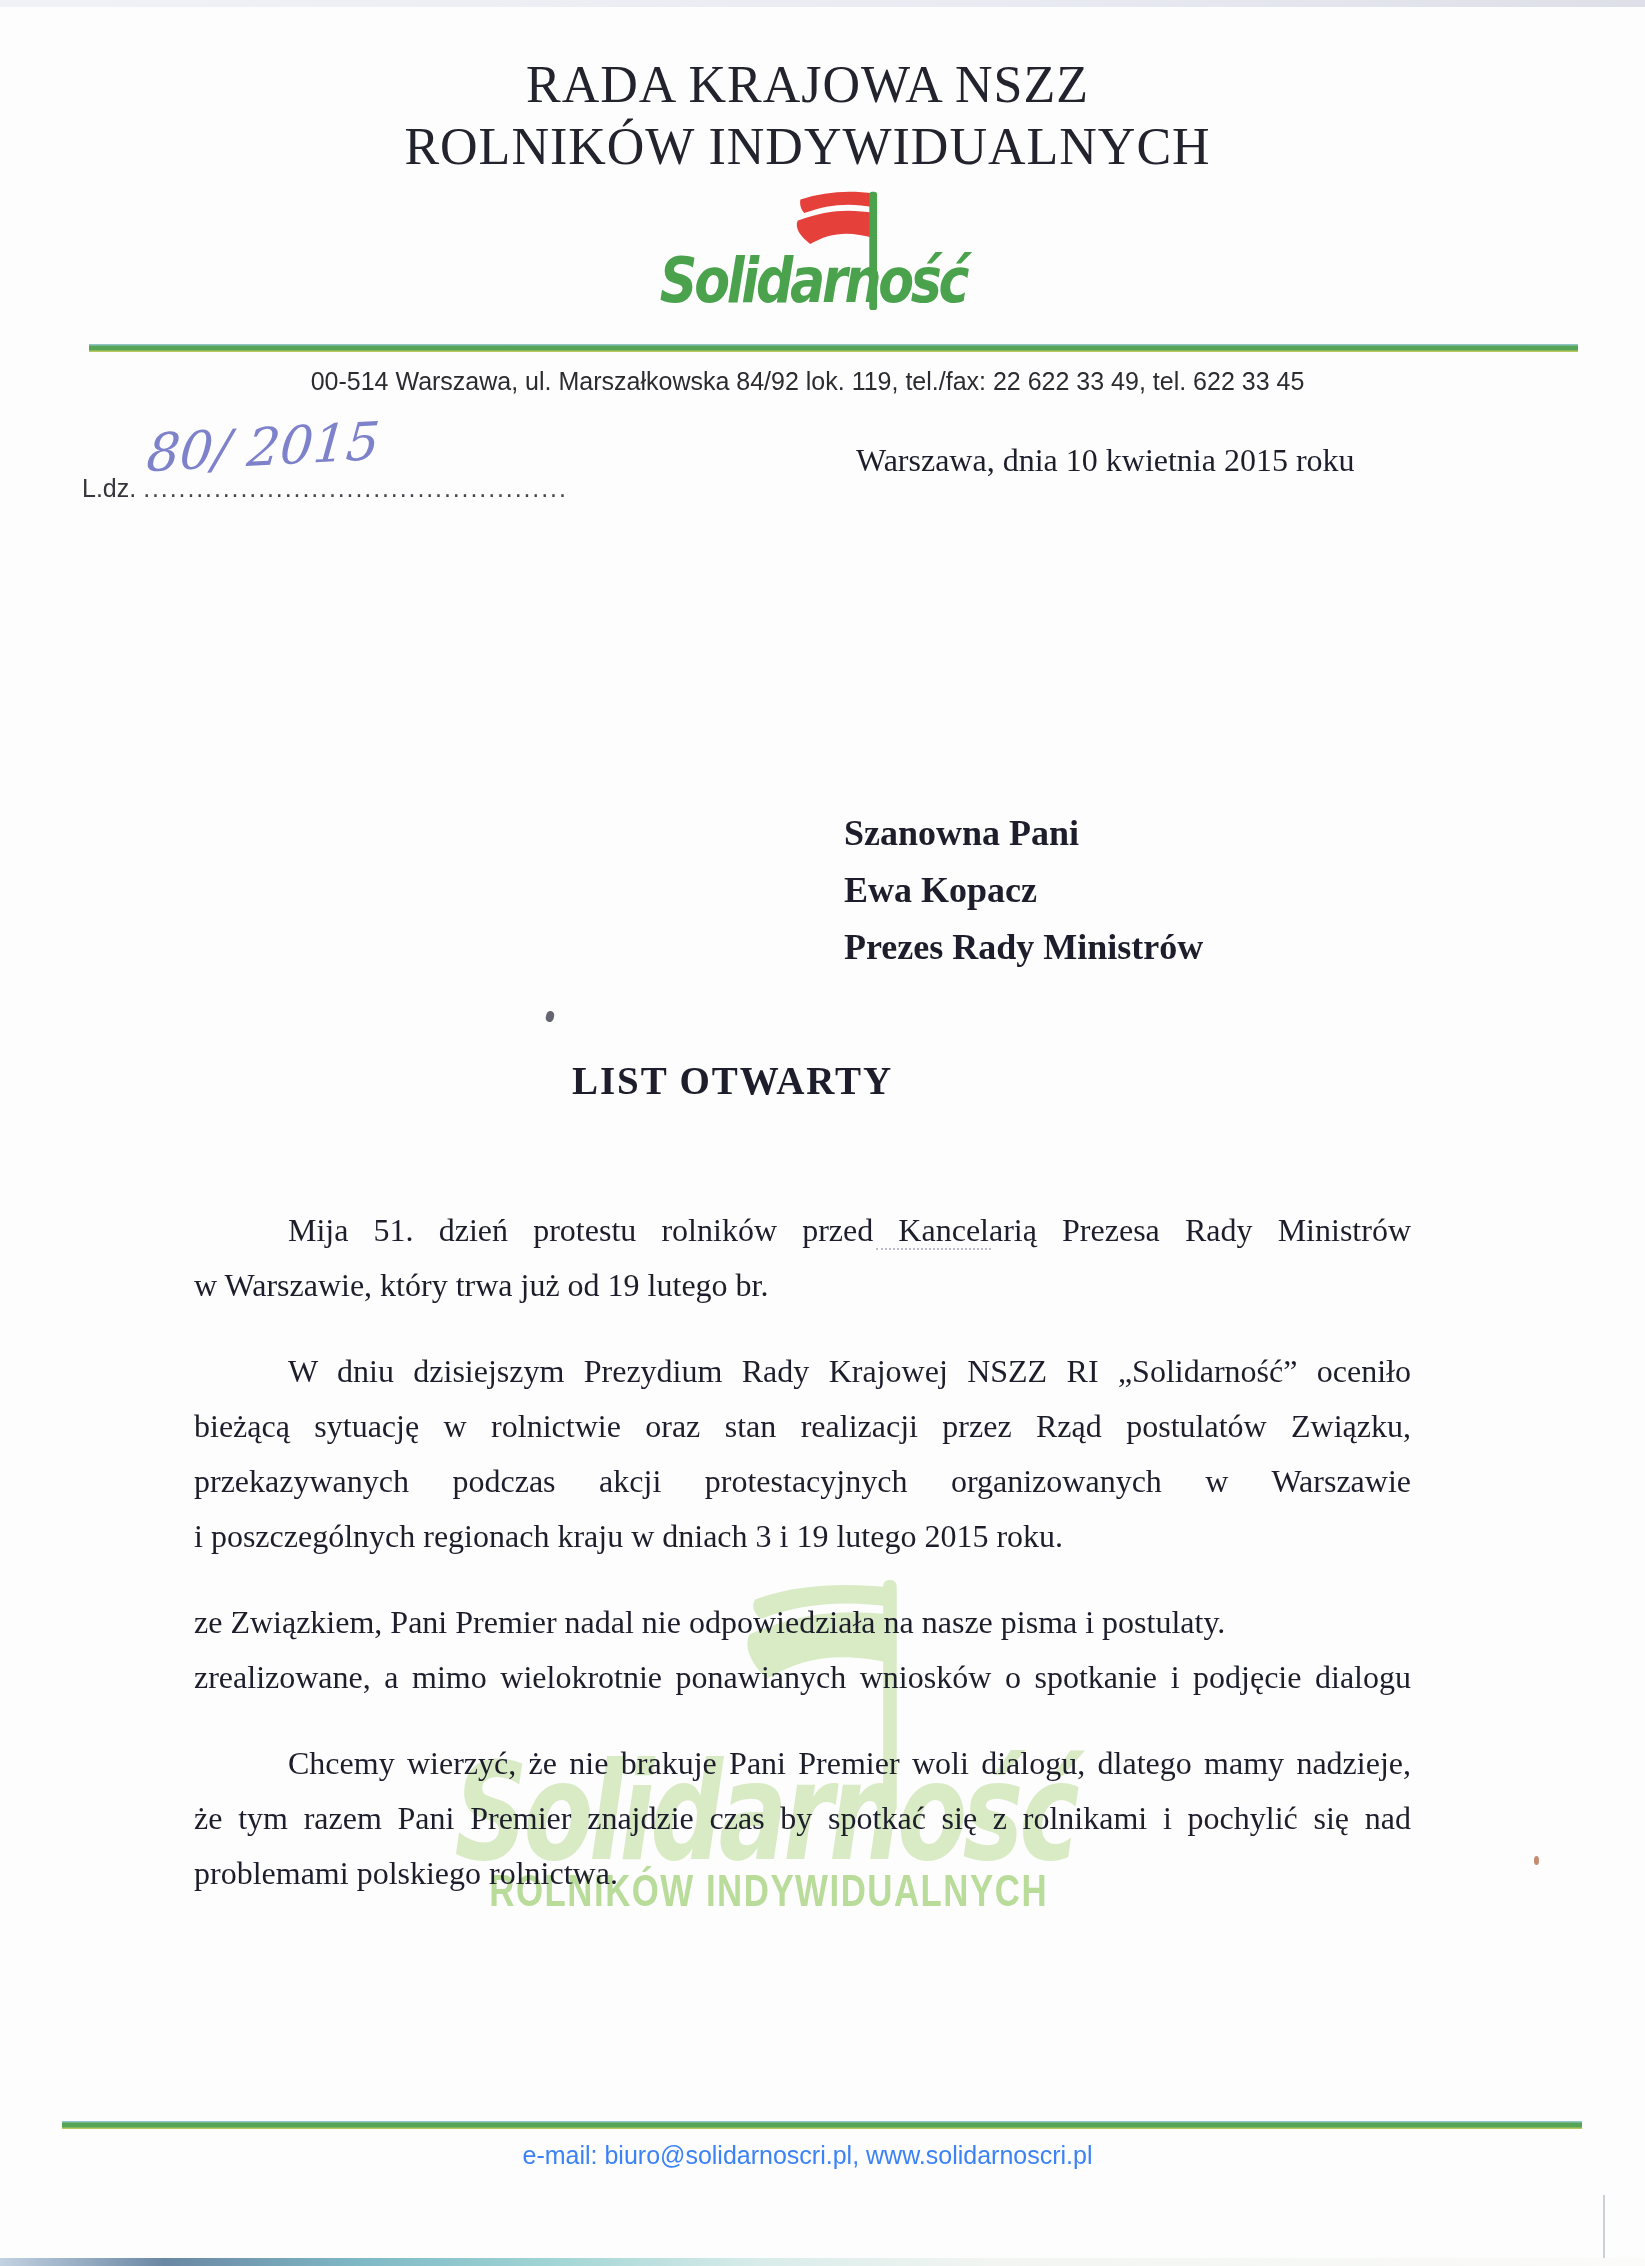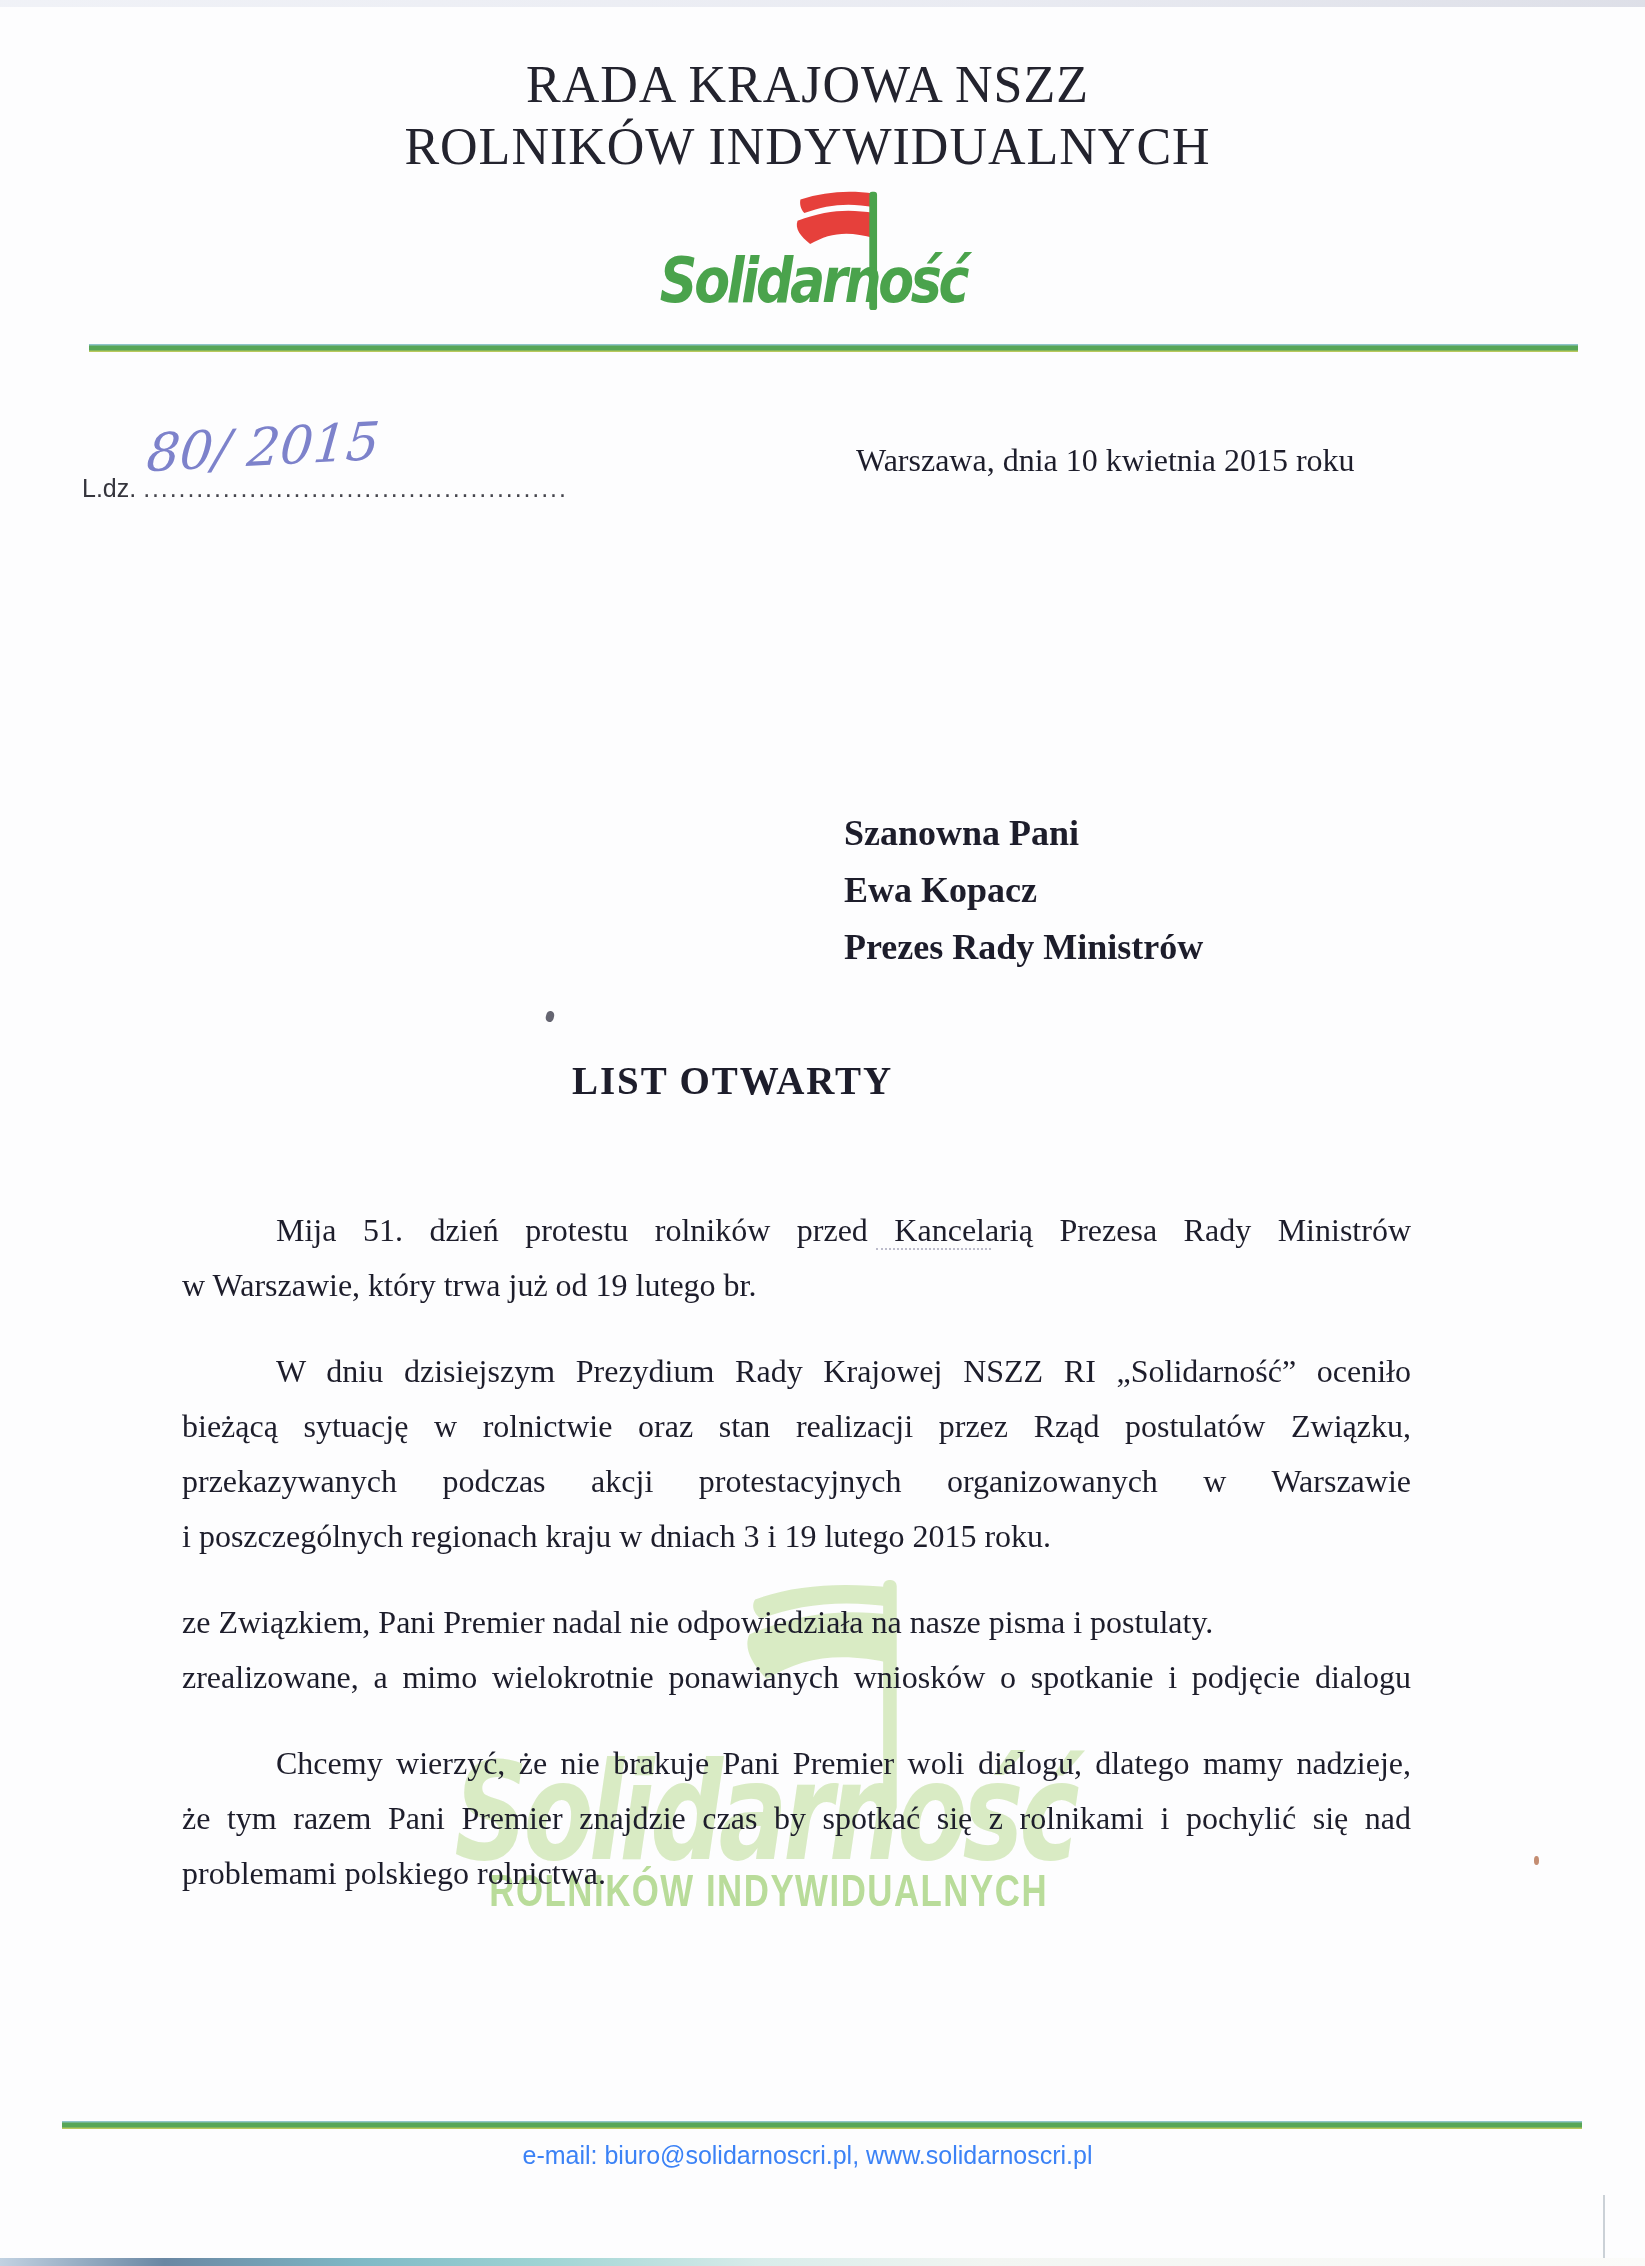--- a/index.html
+++ b/index.html
@@ -47,21 +47,21 @@
   
   .wm-svg{position:absolute;left:435px;top:1551px;width:679px;height:388px;z-index:1;}
   .wm-fill{fill:var(--watermark_green,#d9ebc4);}
   .wm-script{font-family:"DejaVu Sans",sans-serif;font-weight:bold;font-style:italic;
              font-size:140px;letter-spacing:-6px;}
   .wm-sub{fill:var(--watermark_text_green,#b9dc9a);font-family:"Liberation Sans",sans-serif;
           font-weight:bold;font-size:46px;letter-spacing:2px;}
 
   
   .body-block{position:absolute;left:182px;top:1203px;width:1229px;z-index:2;font-size:32px;}
-  .para{margin:0 0 31px 0;}
+  .para{margin:0 0 31px 12px;}
   .ln{line-height:55px;height:55px;overflow:hidden;}
   .j{text-align:justify;text-align-last:justify;word-spacing:-1.9px;}
   .ind{text-indent:94px;}
 
   
   .footer-contact{position:absolute;top:2141px;left:92px;width:1431px;text-align:center;
                   font-family:"Liberation Sans",sans-serif;font-size:25px;color:#3b82f6;}
 
   
   .speck-a{position:absolute;left:546px;top:1011px;width:7.8px;height:10.7px;background:#4a4a58;
@@ -85,20 +85,21 @@
   <svg class="logo-svg" viewBox="0 0 330 165" aria-hidden="true">
     <g>
       <path class="flag-red" d="M150 16 C175 8 200 6 226 10 L226 24 C200 19 178 21 154 30 C150 26 149 20 150 16 Z"></path>
       <path class="flag-red" d="M147 38 C178 26 202 26 226 30 L226 56 C200 48 180 50 160 62 C150 54 144 46 147 38 Z"></path>
       <rect class="logo-green-fill" x="221" y="8" width="8" height="122" rx="3"></rect>
     </g>
     <text class="logo-green-fill logo-script" x="163" y="122" text-anchor="middle" textLength="316" lengthAdjust="spacingAndGlyphs">Solidarność</text>
   </svg>
 
   <div class="rule rule-top"></div>
+  <div class="address">00-514 Warszawa, ul. Marszałkowska 84/92 lok. 119, tel./fax: 22 622 33 49, tel. 622 33 45</div>
 
   <div class="ldz"><span>L.dz.</span> <span class="dots">................................................</span></div>
   <div class="handwriting">80/ 2015</div>
   <div class="dateline">Warszawa, dnia 10 kwietnia 2015 roku</div>
 
   <div class="recipient">
     <span>Szanowna Pani</span>
     <span>Ewa Kopacz</span>
     <span>Prezes Rady Ministrów</span>
   </div>

